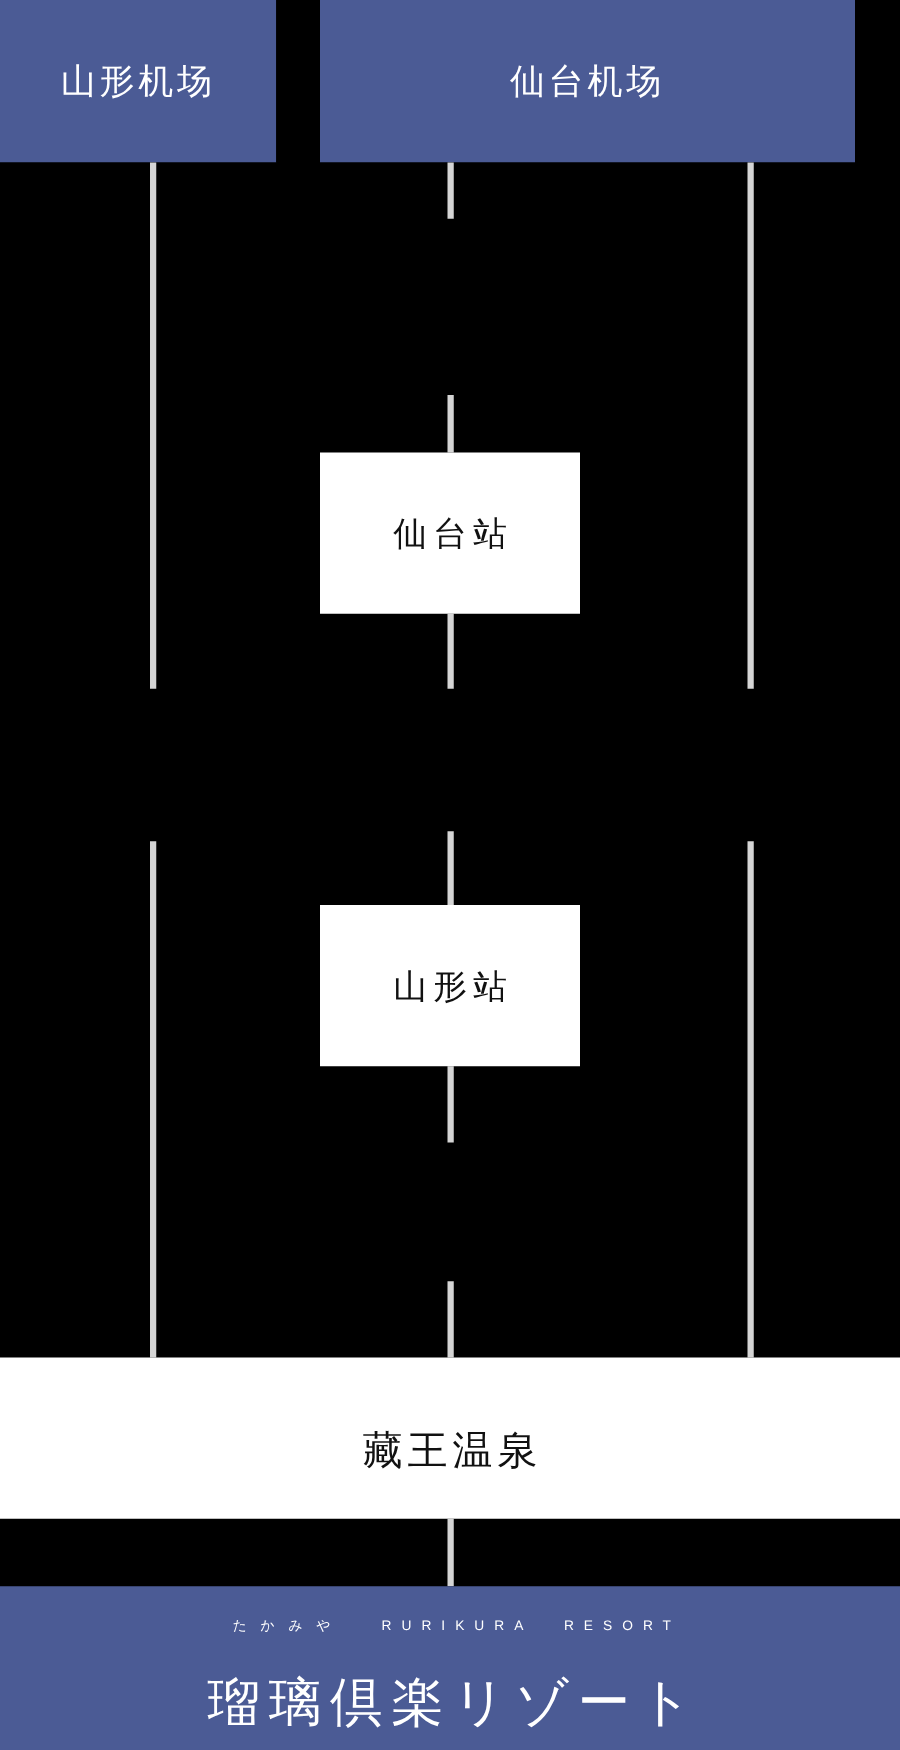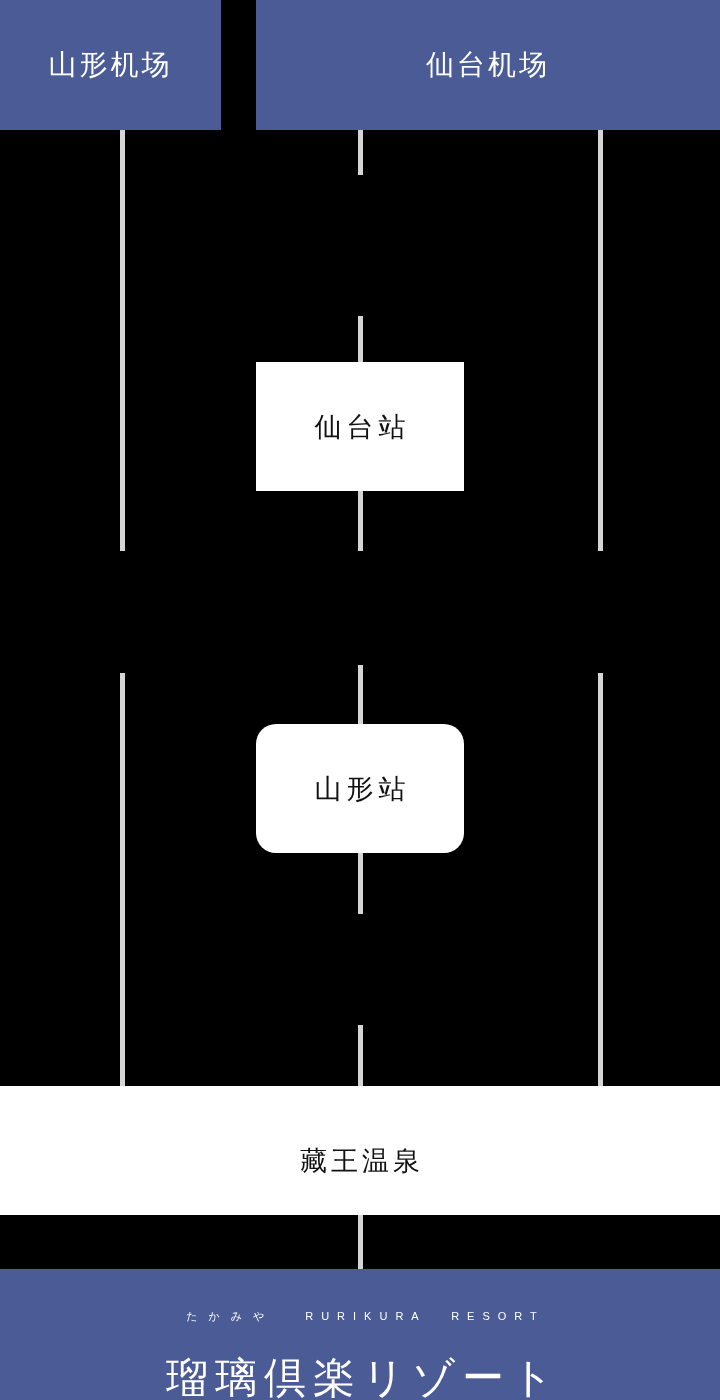--- a/index.html
+++ b/index.html
@@ -25,21 +25,21 @@
   .airport-box {
     background: var(--brand-blue, #4b5b95);
     color: var(--text-white, #fff);
     display: flex; align-items: center; justify-content: center;
     font-size: 28px;
     letter-spacing: 3px;
     height: 130px;
   }
   .airport-box.left  { width: 221px; }
   .gap-col { width: 35px; height: 130px; background: var(--bg-black, #000); }
-  .airport-box.right { width: 464px; }
+  .airport-box.right { width: 428px; }
 
   
   .route-area {
     position: absolute; top: 130px; left: 0;
     width: 720px; height: 956px;
     background: var(--bg-black, #000);
   }
   .seg {
     position: absolute;
     width: 5px;
@@ -49,51 +49,51 @@
     position: absolute;
     left: 256px; width: 208px; height: 129px;
     background: var(--box-white, #fff);
     color: var(--text-dark, #111);
     display: flex; align-items: center; justify-content: center;
     font-size: 27px;
     letter-spacing: 5px;
     text-indent: 5px;
   }
   .station-box.sendai   { top: 232px; }
-  .station-box.yamagata { top: 594px; border-radius: 20px; }
+  .station-box.yamagata { top: 594px; }
 
   
   .zao-band {
     position: absolute; top: 1086px; left: 0;
     width: 720px; height: 150px;
     background: var(--box-white, #fff);
     color: var(--text-dark, #111);
     display: flex; align-items: center; justify-content: center;
-    font-size: 27px;
+    font-size: 32px;
     letter-spacing: 4px;
     text-indent: 4px;
   }
 
   
   .lower-band {
     position: absolute; top: 1215px; left: 0;
     width: 720px; height: 54px;
     background: var(--bg-black, #000);
   }
   .lower-band .seg { top: 0; height: 54px; left: 358px; }
 
   
   .footer {
     position: absolute; top: 1269px; left: 0;
     width: 720px; height: 131px;
     background: var(--brand-blue, #4b5b95);
     color: var(--text-white, #fff);
     display: flex; flex-direction: column;
     align-items: center;
-    padding-top: 40px;
+    padding-top: 24px;
   }
   .logo-top {
     display: flex; align-items: baseline;
     gap: 30px;
     font-size: 11px;
     color: var(--text-white, #fff);
   }
   .logo-furigana { letter-spacing: 11px; text-indent: 11px; }
   .logo-roman    { letter-spacing: 8px;  word-spacing: 14px; text-align: center; }
   .logo-main {

